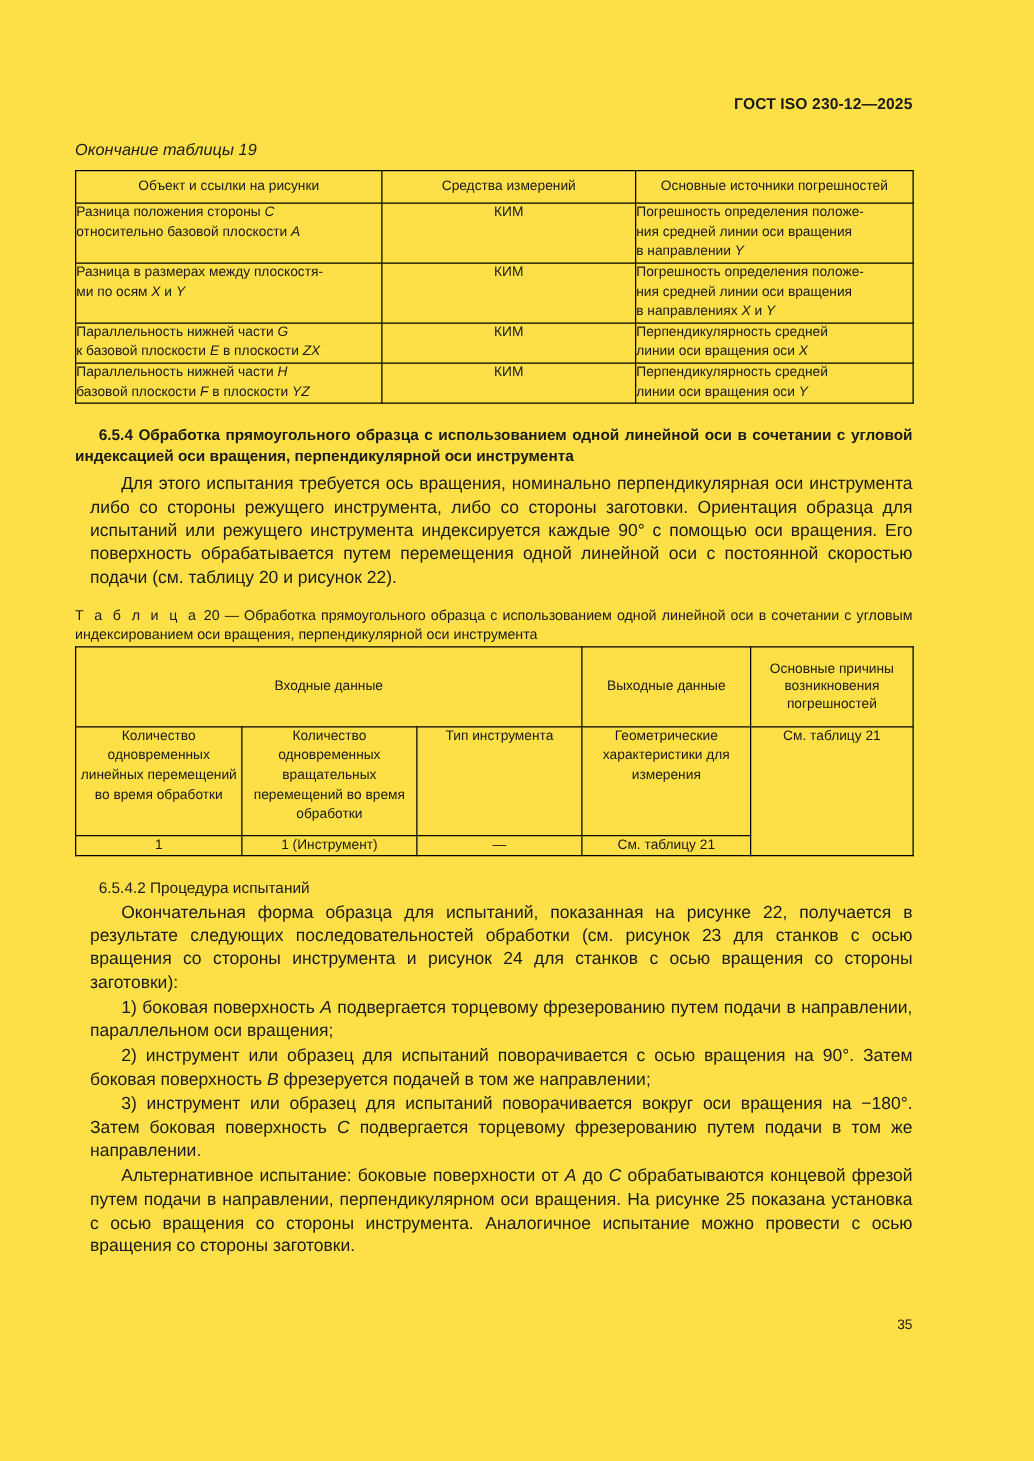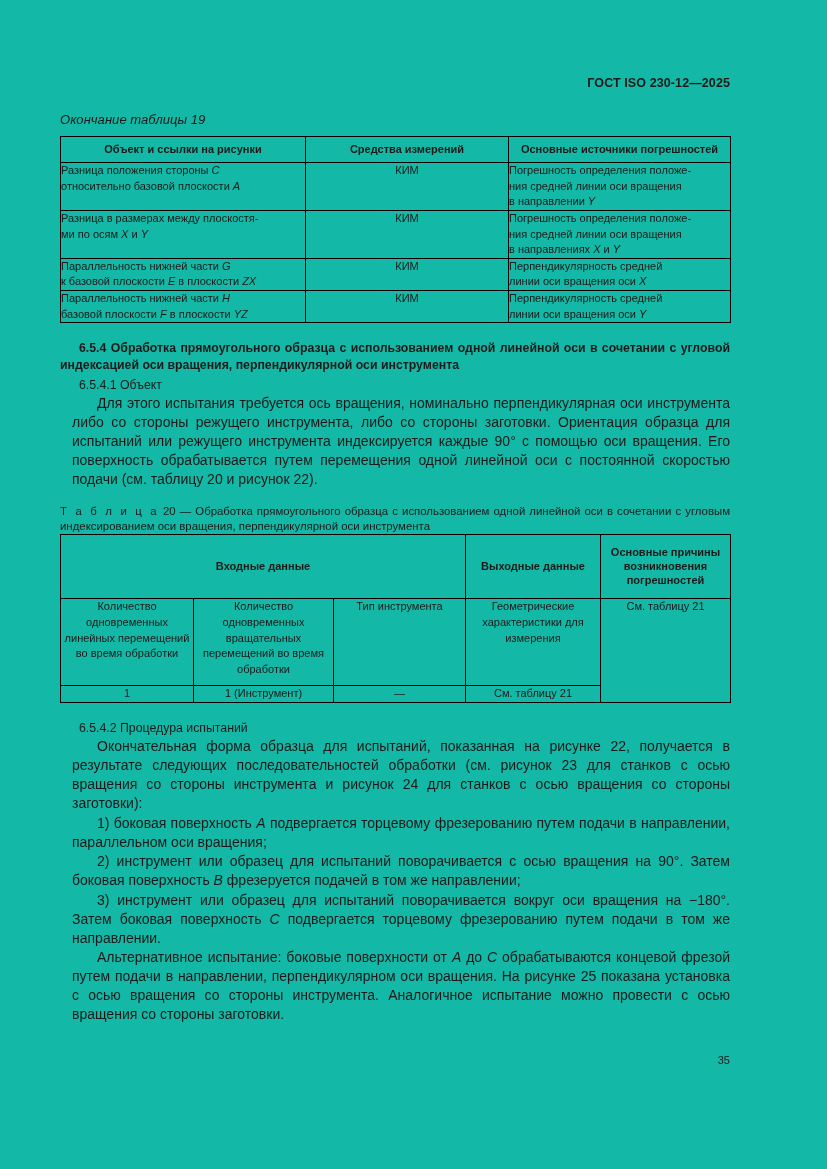--- a/index.html
+++ b/index.html
@@ -9,21 +9,21 @@
   }
   body {
     font-family: "Liberation Sans", sans-serif;
     color: #1a1a1a;
   }
   .page {
     position: relative;
     width: 827px;
     height: 1169px;
     margin: 0 auto;
-    background: #14b8a6;
+    background: #fde047;
     overflow: hidden;
     box-sizing: border-box;
   }
 
   
   .running-header {
     position: absolute;
     top: 76px;
     right: 97px;
     font-size: 12.5px;
@@ -59,21 +59,20 @@
     border: 1px solid #000000;
     padding: 0;
     vertical-align: top;
     font-weight: normal;
   }
   table.doc-table thead th {
     text-align: center;
     padding: 5px 4px 6px 4px;
     vertical-align: middle;
     line-height: 1.28;
-    font-weight: bold;
   }
   .cell-pad {
     padding: 7px 8px 8px 8px;
     line-height: 1.42;
   }
   .cell-center {
     text-align: center;
     padding: 7px 4px 8px 4px;
     line-height: 1.42;
     margin-top: 36px;
@@ -183,21 +182,20 @@
         <tr>
           <td class="cell-pad">Параллельность нижней части <span class="ital">H</span><br>базовой плоскости <span class="ital">F</span> в плоскости <span class="ital">YZ</span></td>
           <td class="cell-center">КИМ</td>
           <td class="cell-pad">Перпендикулярность средней<br>линии оси вращения оси <span class="ital">Y</span></td>
         </tr>
       </tbody>
     </table>
 
     <div class="sec-heading">6.5.4 Обработка прямоугольного образца с использованием одной линейной оси в сочетании с угловой индексацией оси вращения, перпендикулярной оси инструмента</div>
 
-    <div class="sub-heading">6.5.4.1 Объект</div>
 
     <p class="body">Для этого испытания требуется ось вращения, номинально перпендикулярная оси инструмента либо со стороны режущего инструмента, либо со стороны заготовки. Ориентация образца для испытаний или режущего инструмента индексируется каждые 90° с помощью оси вращения. Его поверхность обрабатывается путем перемещения одной линейной оси с постоянной скоростью подачи (см. таблицу 20 и рисунок 22).</p>
 
     <div class="tbl-caption">
       <span class="sp">Т а б л и ц а</span>
       <span>20</span>
       <span>— Обработка прямоугольного образца с использованием одной линейной оси в сочетании с угловым индексированием оси вращения, перпендикулярной оси инструмента</span>
     </div>
 
     <table class="doc-table">

